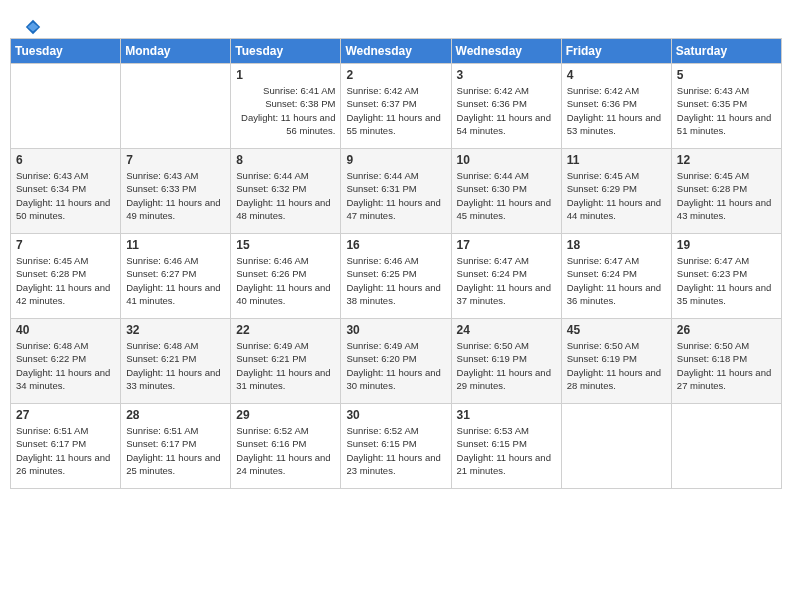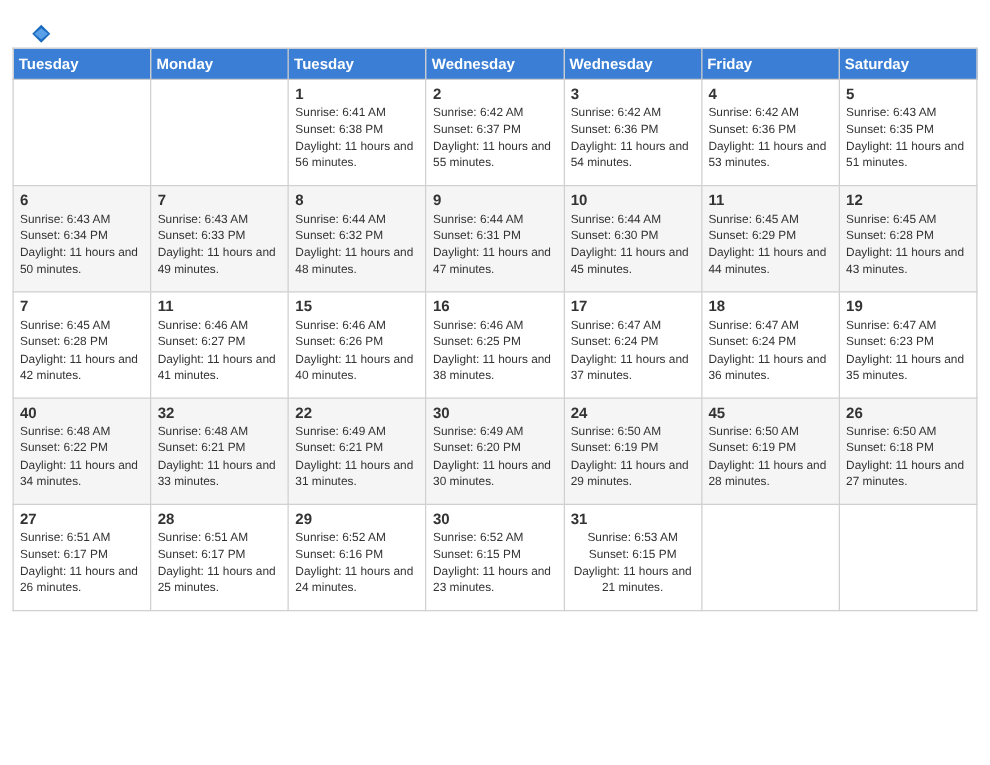--- a/index.html
+++ b/index.html
@@ -125,21 +125,21 @@
         <th>Friday</th>
         <th>Saturday</th>
       </tr>
   </thead>
   <tbody id="calendar-body">
   <tr>
         <td class="empty-cell"></td>
         <td class="empty-cell"></td>
         <td>
           <div class="day-number">1</div>
-          <div class="day-info" style="white-space: pre-line;">Sunrise: 6:41 AM
+          <div class="day-info" style="white-space: pre-line; text-align: right;">Sunrise: 6:41 AM
 Sunset: 6:38 PM
 Daylight: 11 hours and 56 minutes.</div>
         </td>
         <td>
           <div class="day-number">2</div>
           <div class="day-info" style="white-space: pre-line;">Sunrise: 6:42 AM
 Sunset: 6:37 PM
 Daylight: 11 hours and 55 minutes.</div>
         </td>
         <td>
@@ -313,21 +313,21 @@
 Daylight: 11 hours and 24 minutes.</div>
         </td>
         <td>
           <div class="day-number">30</div>
           <div class="day-info" style="white-space: pre-line;">Sunrise: 6:52 AM
 Sunset: 6:15 PM
 Daylight: 11 hours and 23 minutes.</div>
         </td>
         <td>
           <div class="day-number">31</div>
-          <div class="day-info" style="white-space: pre-line; text-align: center;">Sunrise: 6:53 AM
+          <div class="day-info" style="white-space: pre-line;">Sunrise: 6:53 AM
 Sunset: 6:15 PM
 Daylight: 11 hours and 21 minutes.</div>
         </td>
         <td class="empty-cell"></td>
         <td class="empty-cell"></td>
       </tr>
     </tbody>
 </table>
 
 </body></html>

